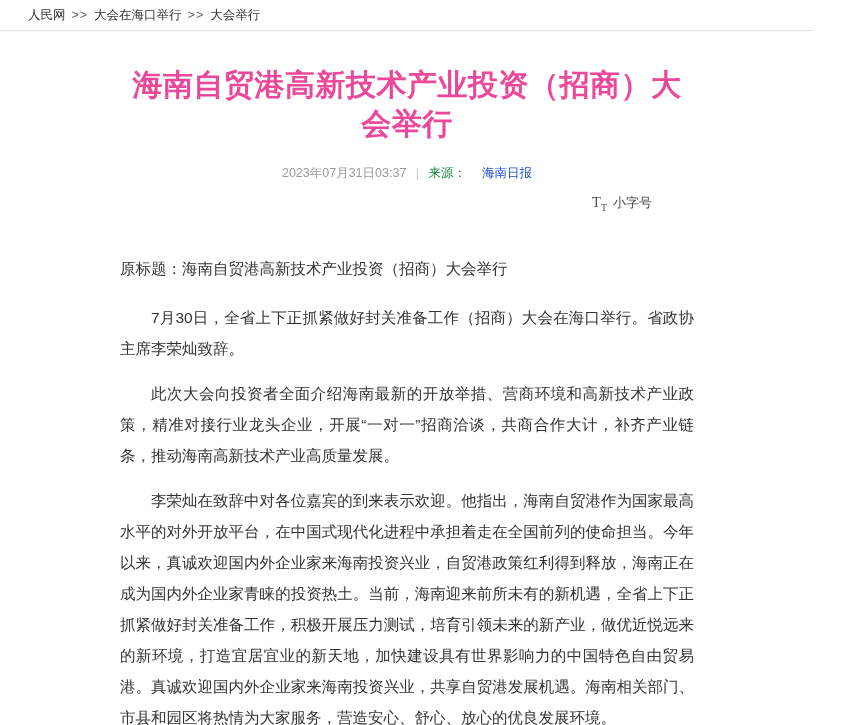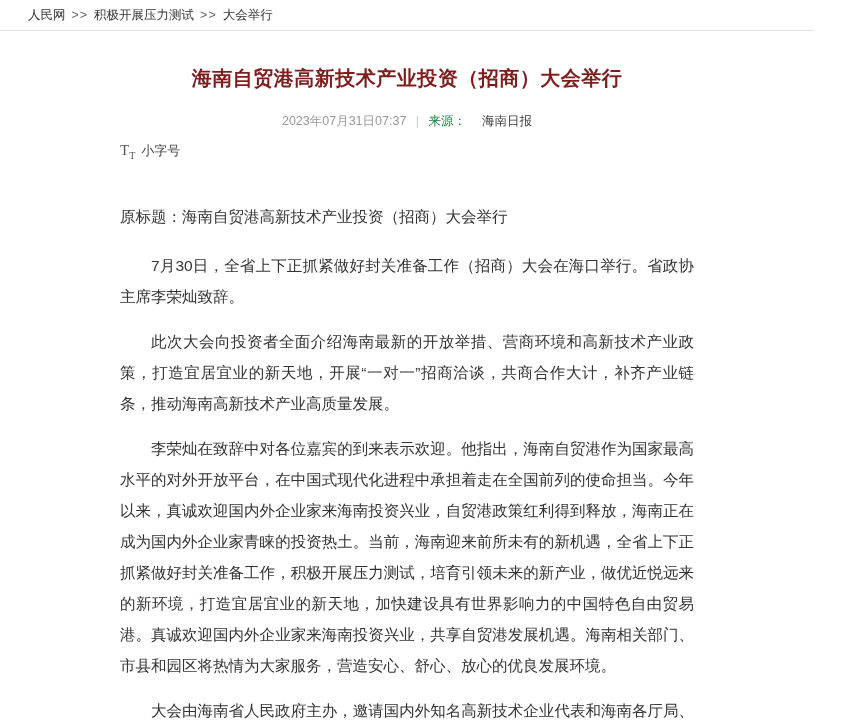--- a/index.html
+++ b/index.html
@@ -46,23 +46,23 @@
     margin: 0 0 0 0;
   }
 
   
   .article {
     padding: 0 120px;
   }
   .title {
     margin: 34px 0 0 0;
     text-align: center;
-    font-size: 20px;
+    font-size: 30px;
     font-weight: bold;
-    color: #7f1d1d;
+    color: #ec4899;
     letter-spacing: 0.5px;
     line-height: 1.3;
   }
   .subtitle {
     margin-top: 18px;
     text-align: center;
     font-size: 13px;
     color: #888888;
   }
   .meta {
@@ -72,28 +72,28 @@
     color: #999999;
   }
   .meta .divider {
     margin: 0 6px;
     color: #cccccc;
   }
   .meta .source-label {
     color: #15803d;
   }
   .meta .source-name {
-    color: #404040;
+    color: #1d4ed8;
     margin-left: 16px;
   }
 
   
   .fontsize-bar {
     display: flex;
-    justify-content: flex-start;
+    justify-content: flex-end;
     margin-top: 12px;
     padding-right: 42px;
   }
   .fontsize-btn {
     display: inline-flex;
     align-items: baseline;
     gap: 6px;
     font-size: 13px;
     color: #444444;
     cursor: pointer;
@@ -132,47 +132,47 @@
   }
 </style>
 </head>
 <body>
 
 <div class="page">
 
   <div class="breadcrumb">
     <a href="#">人民网</a>
     <span class="sep">&gt;&gt;</span>
-    <a href="#">积极开展压力测试</a>
+    <a href="#">大会在海口举行</a>
     <span class="sep">&gt;&gt;</span>
     <a href="#">大会举行</a>
   </div>
   <div class="breadcrumb-rule"></div>
 
   <div class="article">
 
     <h1 class="title">海南自贸港高新技术产业投资（招商）大会举行</h1>
 
 
     <div class="meta">
-      <span>2023年07月31日07:37</span>
+      <span>2023年07月31日03:37</span>
       <span class="divider">|</span>
       <span class="source-label">来源：</span><span class="source-name">海南日报</span>
     </div>
 
     <div class="fontsize-bar">
       <div class="fontsize-btn">
         <span class="tt">T<span class="small-t">T</span></span>
         <span>小字号</span>
       </div>
     </div>
 
     <div class="content">
       <p class="no-indent orig-title">原标题：海南自贸港高新技术产业投资（招商）大会举行</p>
       <p>7月30日，全省上下正抓紧做好封关准备工作（招商）大会在海口举行。省政协主席李荣灿致辞。</p>
-      <p>此次大会向投资者全面介绍海南最新的开放举措、营商环境和高新技术产业政策，打造宜居宜业的新天地，开展“一对一”招商洽谈，共商合作大计，补齐产业链条，推动海南高新技术产业高质量发展。</p>
+      <p>此次大会向投资者全面介绍海南最新的开放举措、营商环境和高新技术产业政策，精准对接行业龙头企业，开展“一对一”招商洽谈，共商合作大计，补齐产业链条，推动海南高新技术产业高质量发展。</p>
       <p>李荣灿在致辞中对各位嘉宾的到来表示欢迎。他指出，海南自贸港作为国家最高水平的对外开放平台，在中国式现代化进程中承担着走在全国前列的使命担当。今年以来，真诚欢迎国内外企业家来海南投资兴业，自贸港政策红利得到释放，海南正在成为国内外企业家青睐的投资热土。当前，海南迎来前所未有的新机遇，全省上下正抓紧做好封关准备工作，积极开展压力测试，培育引领未来的新产业，做优近悦远来的新环境，打造宜居宜业的新天地，加快建设具有世界影响力的中国特色自由贸易港。真诚欢迎国内外企业家来海南投资兴业，共享自贸港发展机遇。海南相关部门、市县和园区将热情为大家服务，营造安心、舒心、放心的优良发展环境。</p>
       <p>大会由海南省人民政府主办，邀请国内外知名高新技术企业代表和海南各厅局、市县、自贸港重点园区代表约800人参加，共签署55个合作协议，协议投资规模约126亿元，涵盖生物医药、石化新材料、高端食品加工等先进制造业细分领域。</p>
 
     </div>
 
   </div>
 </div>
 
 </body></html>

